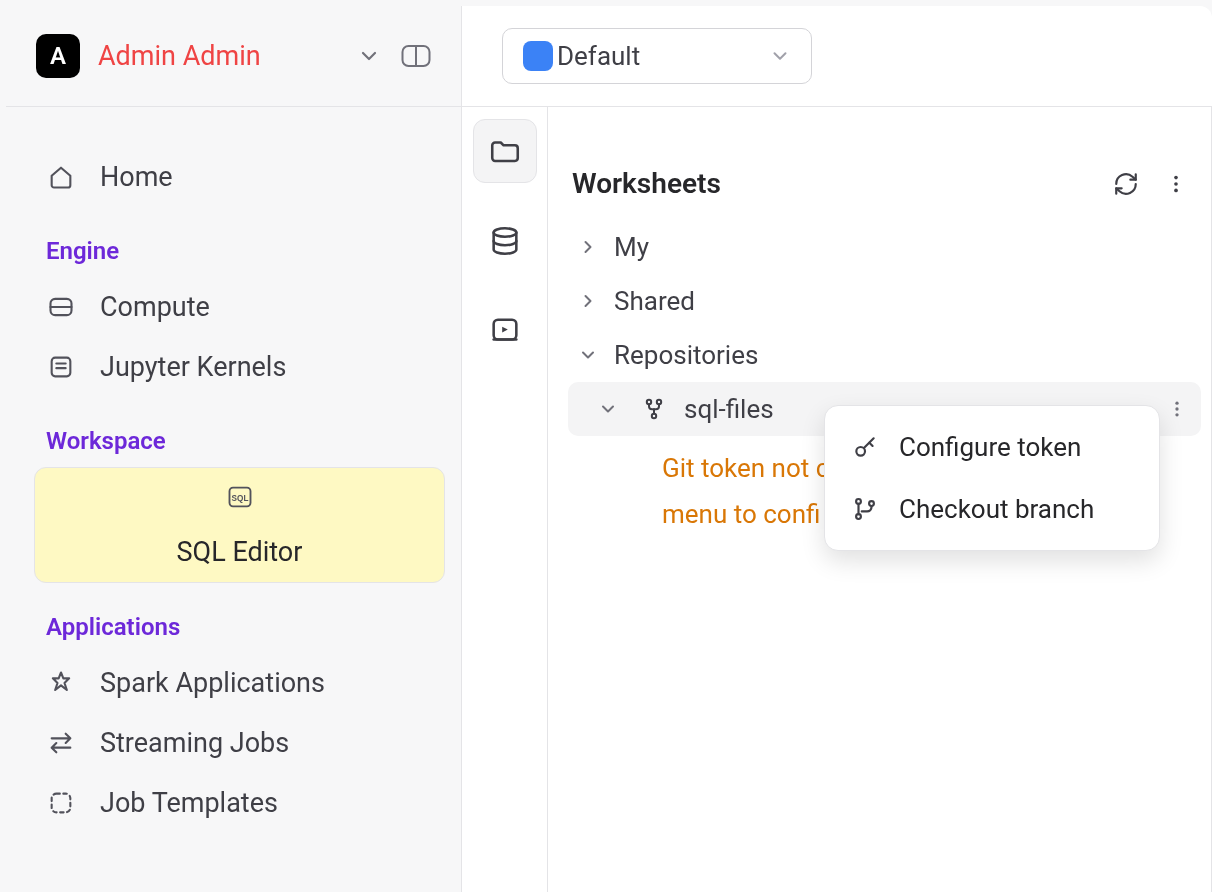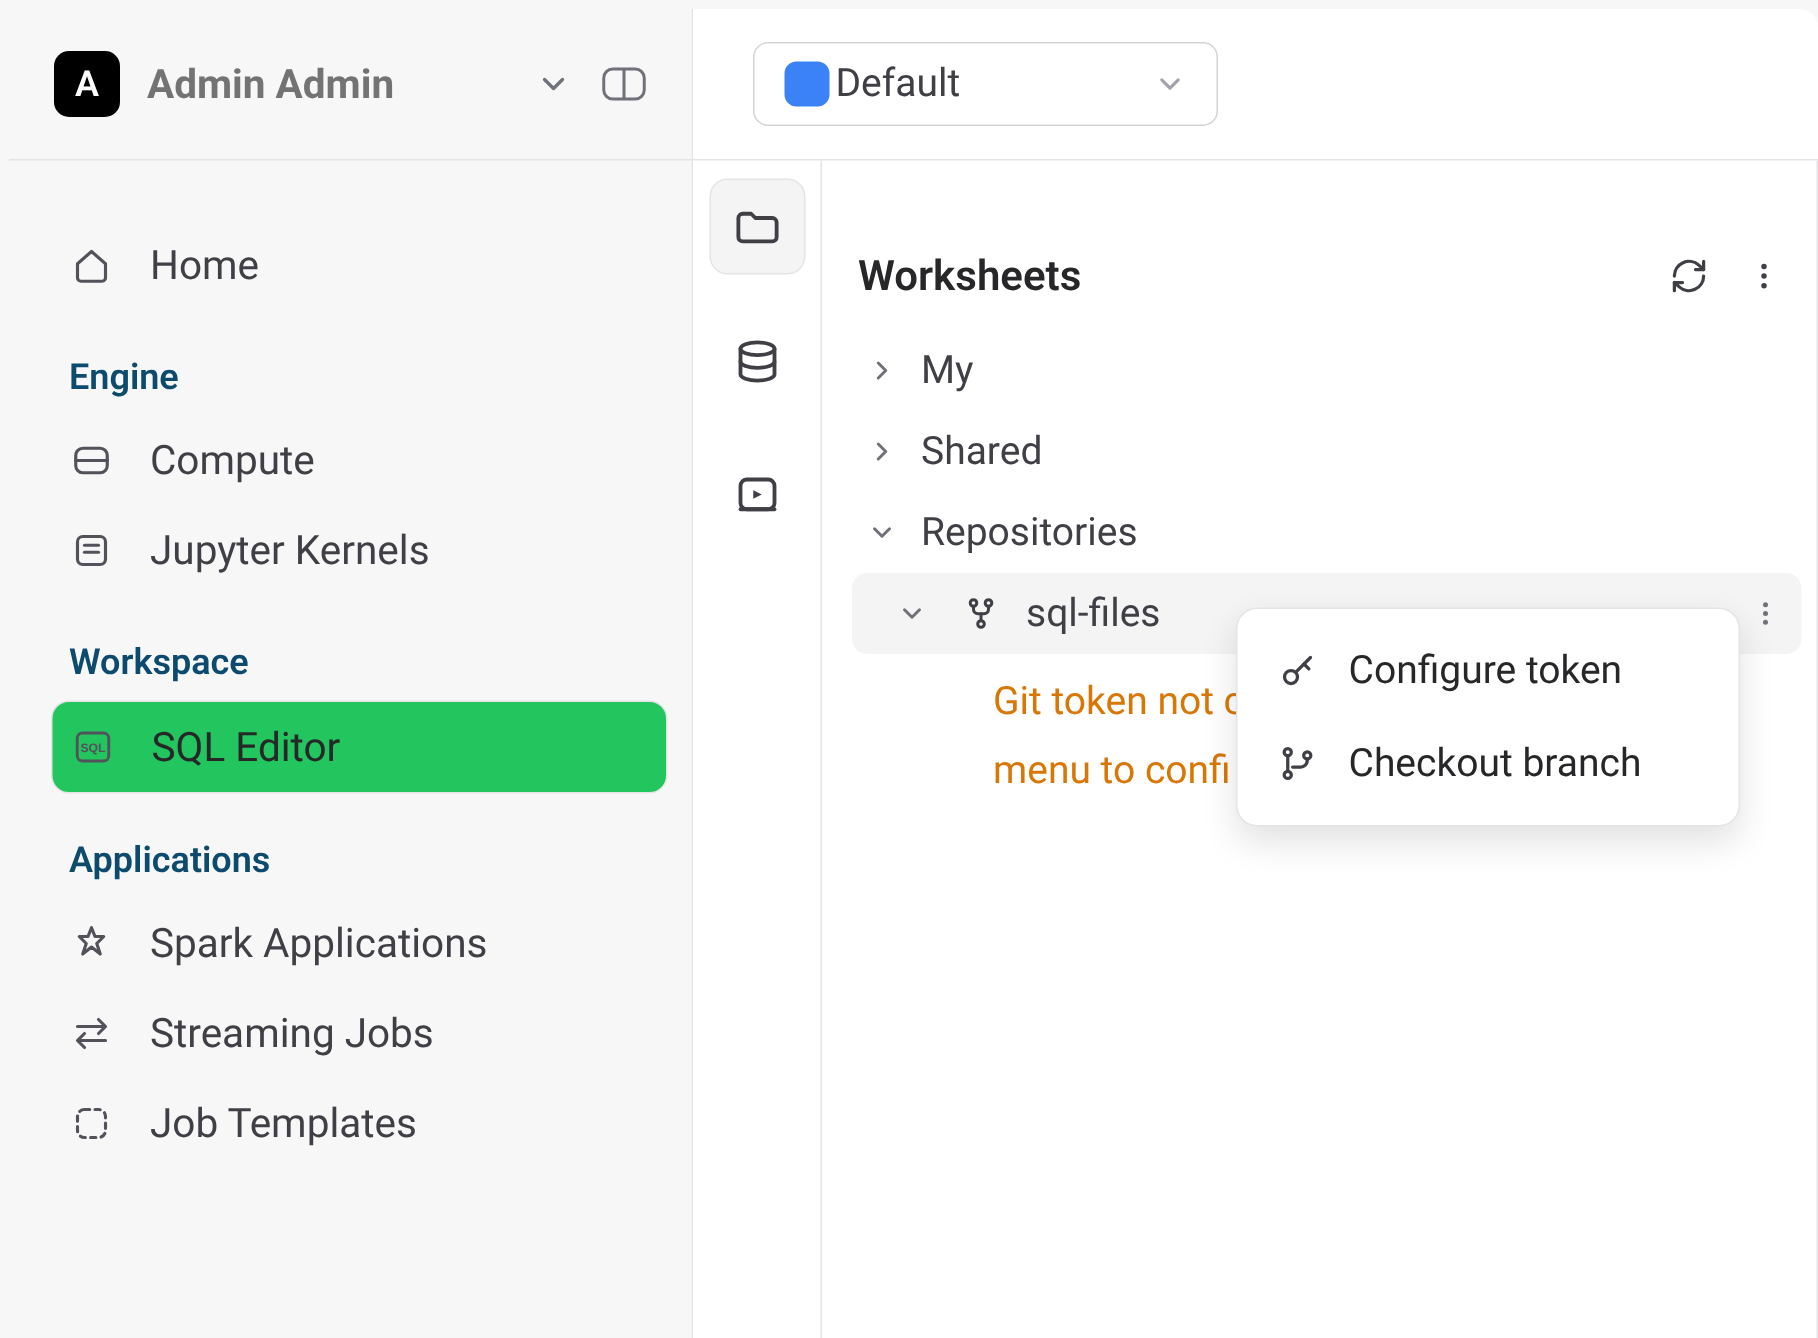--- a/index.html
+++ b/index.html
@@ -39,22 +39,22 @@
     color: #fff;
     border-radius: 10px;
     display: flex;
     align-items: center;
     justify-content: center;
     font-weight: 600;
     font-size: 24px;
   }
   .user-name {
     font-size: 27px;
-    font-weight: 700;
-    color: #737373;
+    font-weight: 400;
+    color: #ef4444;
     flex: 1;
   }
   .chev-down {
     color: #71717a;
   }
   .toggle-btn {
     width: 34px;
     height: 26px;
     color: #71717a;
     display:flex;align-items:center;justify-content:center;
@@ -66,36 +66,37 @@
     display: flex;
     align-items: center;
     gap: 24px;
     padding: 14px 12px;
     font-size: 27px;
     color: #3f3f46;
     border-radius: 12px;
     cursor: pointer;
   }
   .nav-item.active {
-    background: #22c55e;
+    background: #fef9c3;
     border: 1px solid #e4e4e7;
     color: #27272a;
+    flex-direction: column;
   }
   .nav-icon {
     width: 30px;
     height: 30px;
     display: flex;
     align-items: center;
     justify-content: center;
     color: #52525b;
   }
   .nav-section {
     font-size: 24px;
     font-weight: 600;
-    color: #0c4a6e;
+    color: #6d28d9;
     padding: 30px 12px 12px 12px;
   }
 
   
   .main {
     flex: 1;
     display: flex;
     flex-direction: column;
     background: #fff;
     border-radius: 0 12px 0 0;

